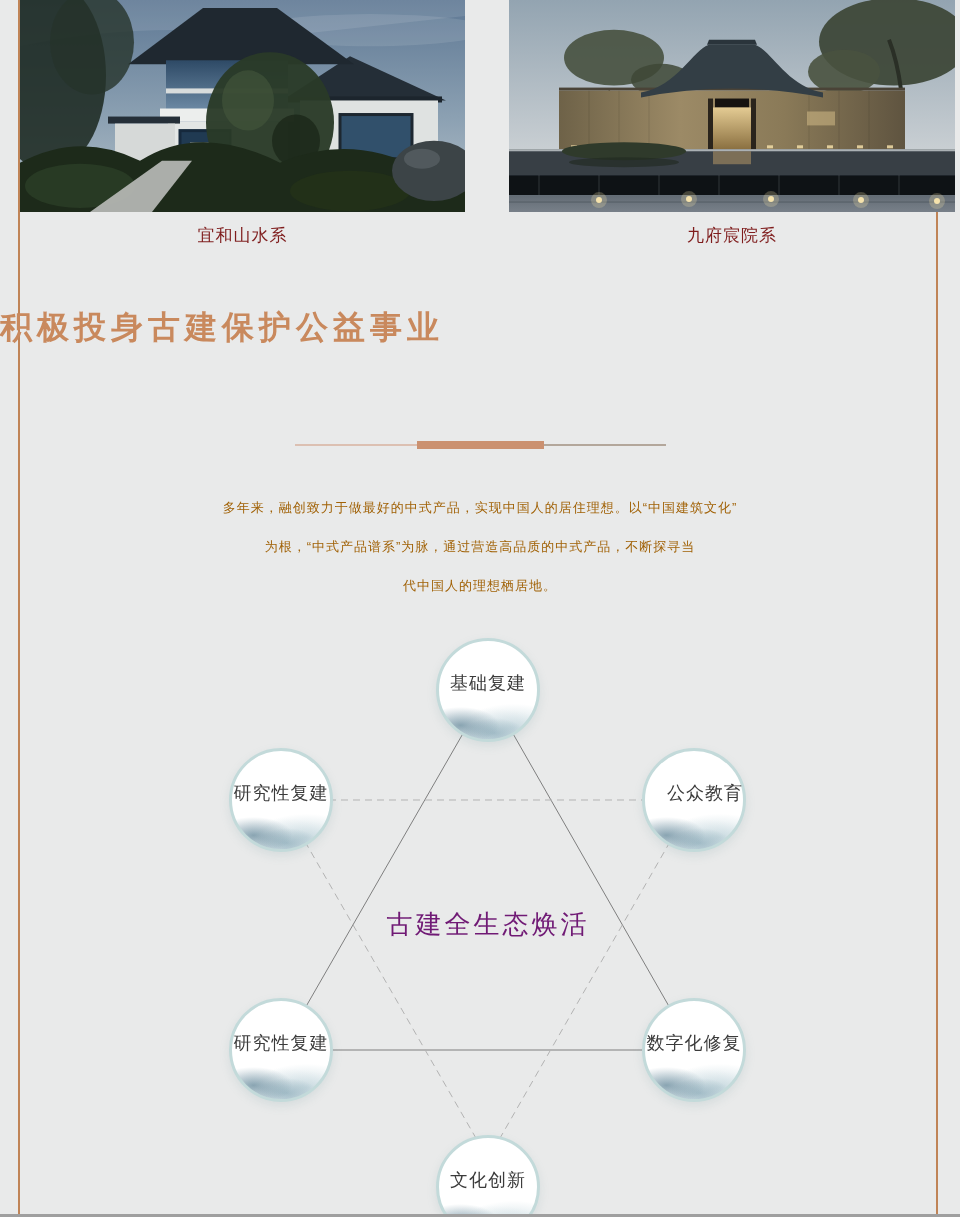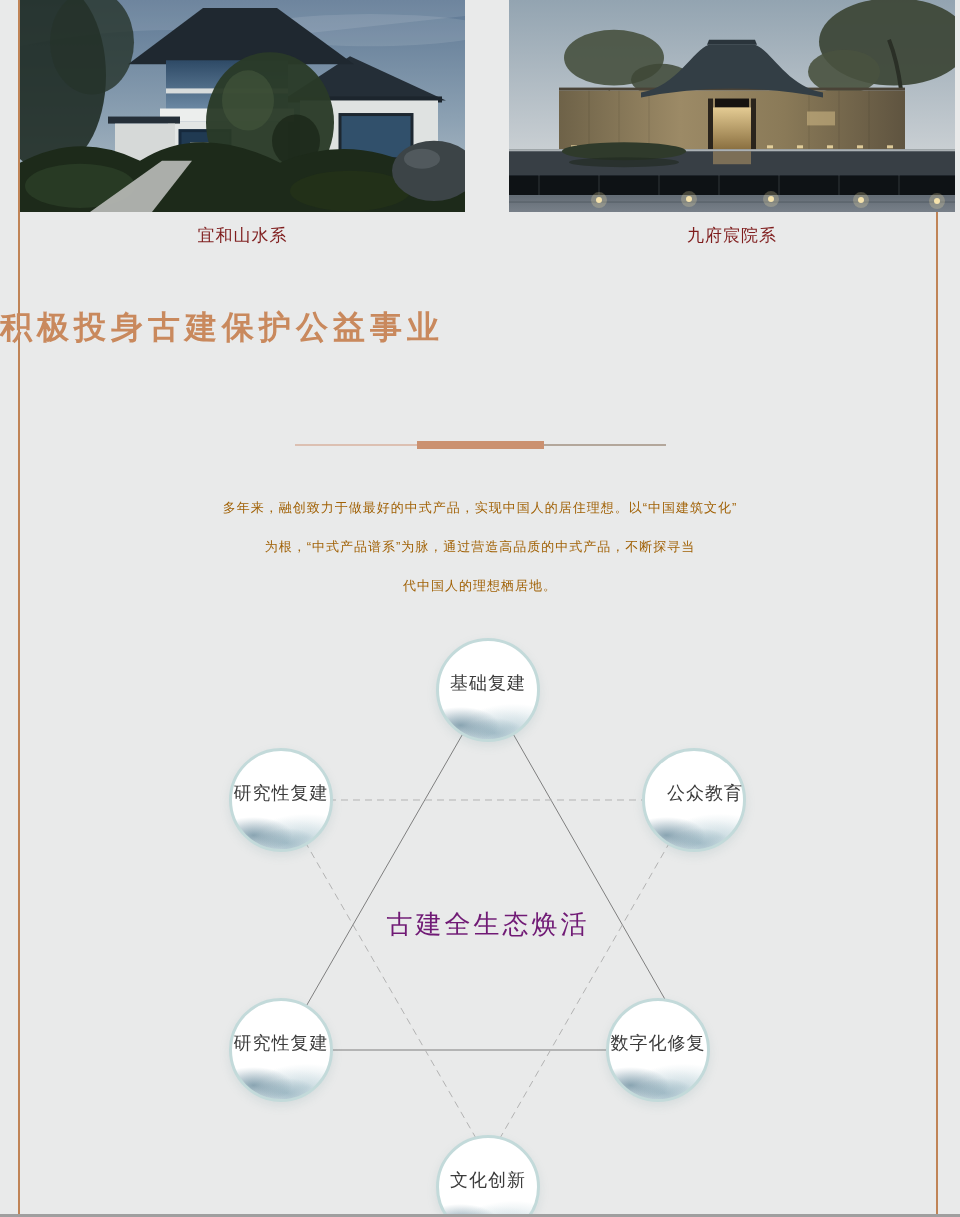--- a/index.html
+++ b/index.html
@@ -49,21 +49,21 @@
       radial-gradient(70% 32% at 76% 88%, rgba(163,192,202,.50), rgba(163,192,202,0) 75%),
       radial-gradient(95% 42% at 50% 102%, rgba(196,215,222,.60), rgba(196,215,222,0) 80%);
     box-shadow:0 4px 10px rgba(130,160,165,.18);
     display:flex;align-items:center;justify-content:center;}
   .node-label{font-family:"Liberation Serif","DejaVu Serif",serif;font-size:18px;
     color:#3b3b3b;letter-spacing:1px;white-space:nowrap;margin-top:-14px;}
   .node.n-top{left:436px;top:8px;}
   .node.n-ul{left:229px;top:118px;}
   .node.n-ur{left:642px;top:118px;justify-content:flex-end;}
   .node.n-ll{left:229px;top:368px;}
-  .node.n-lr{left:606px;top:368px;align-items:center;}
+  .node.n-lr{left:642px;top:368px;align-items:center;}
   .node.n-b{left:436px;top:505px;}
   .center-label{position:absolute;left:488px;top:294px;transform:translate(-50%,-50%);
     font-family:"Liberation Serif","DejaVu Serif",serif;font-weight:normal;font-size:26px;
     color:#701a75;letter-spacing:3px;white-space:nowrap;}
 </style>
 </head>
 <body>
 
 <div class="page">
 

